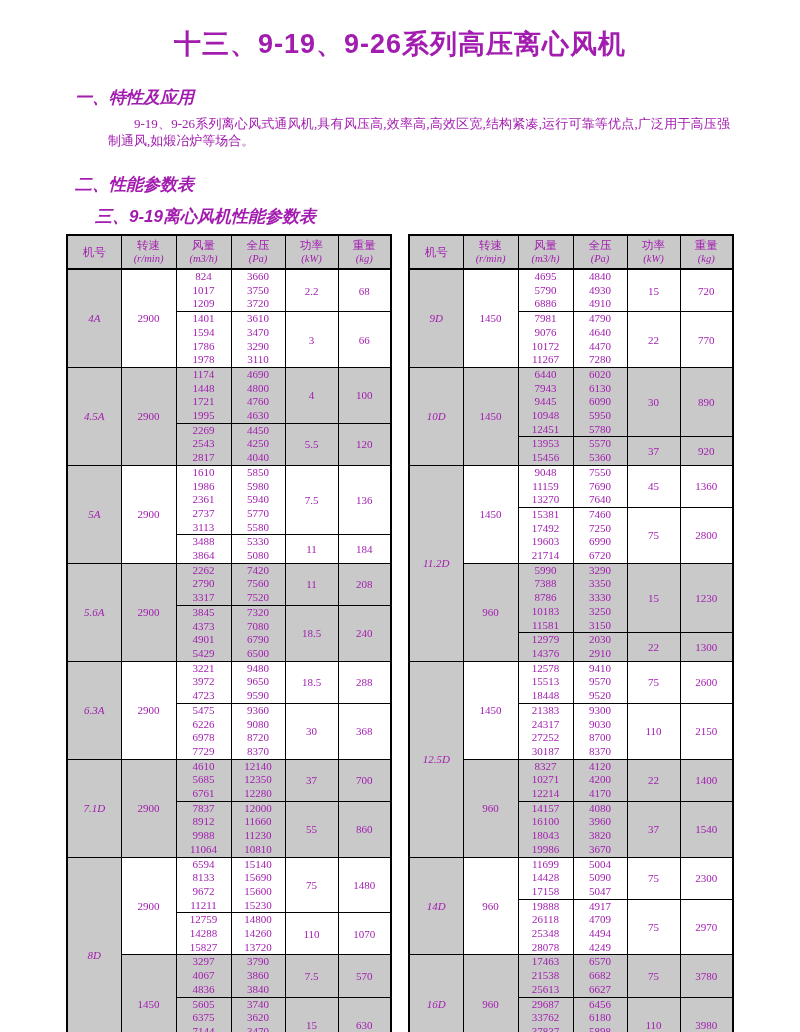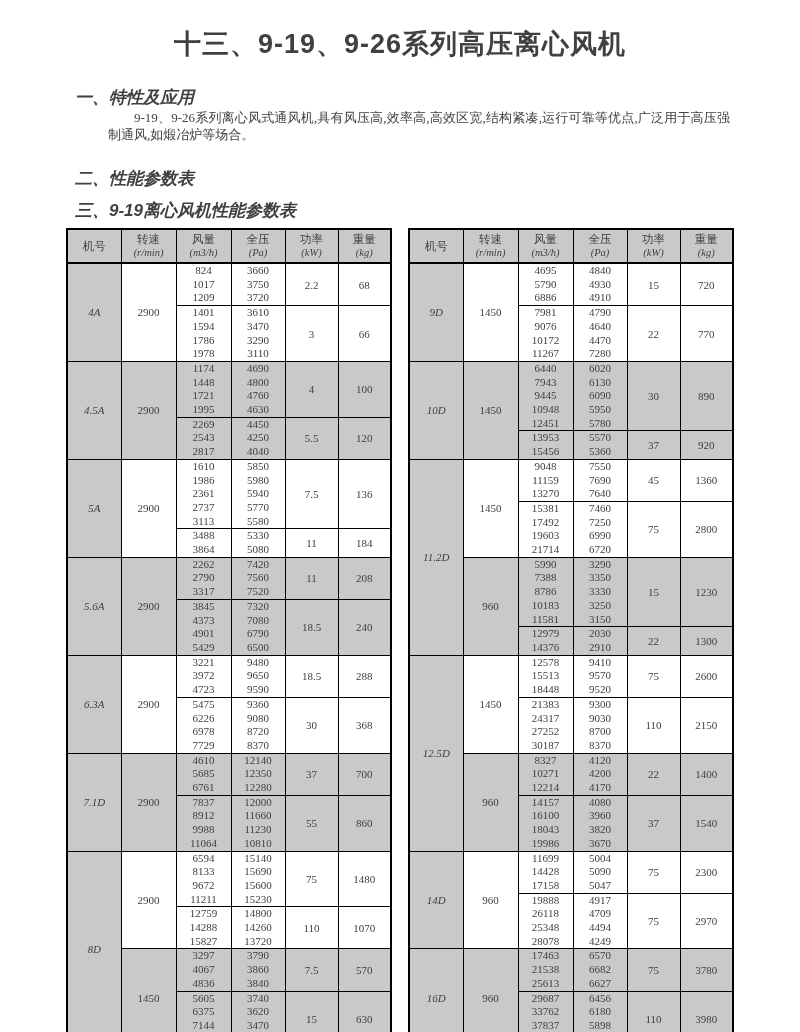--- a/index.html
+++ b/index.html
@@ -1,34 +1,34 @@
 <!DOCTYPE html>
 <html><head>
 <meta charset="utf-8">
 <style>
   html,body{margin:0;padding:0;background:#fff;}
   .page{
     width:800px;height:1032px;position:relative;background:#ffffff;
-    font-family:"Liberation Serif","DejaVu Serif",serif;color:#404040;
+    font-family:"Liberation Serif","DejaVu Serif",serif;color:#a21caf;
     overflow:hidden;
   }
   .doc-title{
     padding-top:26px;text-align:center;
     font-family:"Liberation Sans","DejaVu Sans",sans-serif;
     font-weight:bold;font-size:27px;letter-spacing:1px;
   }
   .sec-heading{
     font-family:"Liberation Sans","DejaVu Sans",sans-serif;
     font-weight:bold;font-size:17px;margin:0;padding:0 0 0 75px;font-style:italic;
   }
   .h1{margin-top:24px;}
   .h2{margin-top:24px;}
-  .h3{margin-top:9px;}
+  .h3{margin-top:9px;margin-left:20px;}
   .intro{
-    margin:0 70px 0 108px;font-size:13px;line-height:17px;
+    margin:6px 70px 0 108px;font-size:13px;line-height:17px;
     text-indent:2em;text-align:justify;
   }
   .tables{
     display:flex;gap:16px;padding:6px 0 0 66px;
   }
   table.spec{
     border-collapse:collapse;table-layout:fixed;
     border:2px solid #000;
     font-size:11px;
   }

